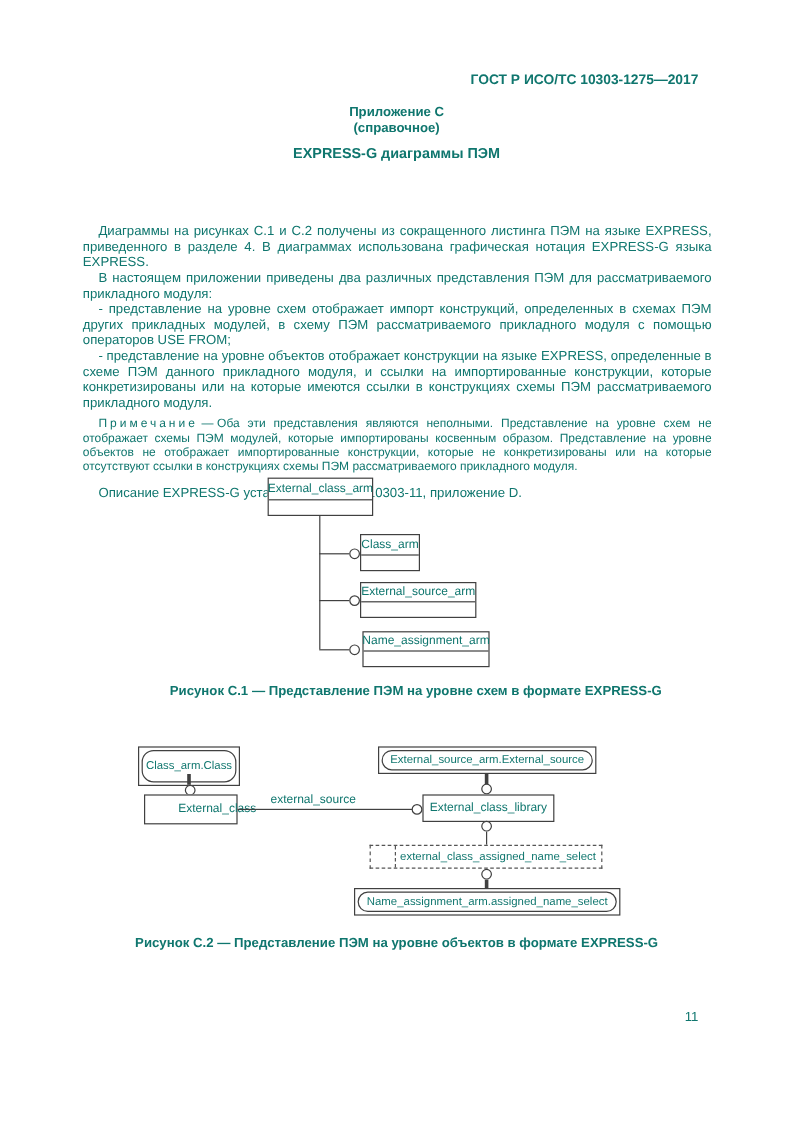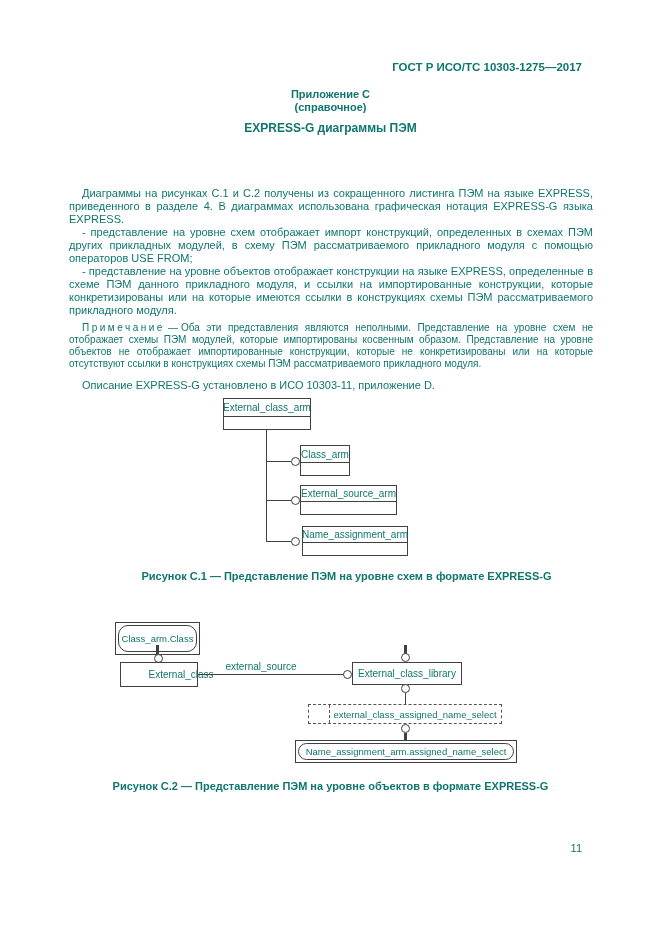--- a/index.html
+++ b/index.html
@@ -48,20 +48,21 @@
 <div class="page">
 
   <div class="hdr">ГОСТ Р ИСО/ТС 10303-1275—2017</div>
 
   <div class="center-line appx-label">Приложение С</div>
   <div class="center-line appx-note">(справочное)</div>
   <div class="center-line doc-title">EXPRESS-G диаграммы ПЭМ</div>
 
   <div class="text-block">
     <p>Диаграммы на рисунках С.1 и С.2 получены из сокращенного листинга ПЭМ на языке EXPRESS, приведенного в разделе 4. В диаграммах использована графическая нотация EXPRESS-G языка EXPRESS.</p>
+    <p>В настоящем приложении приведены два различных представления ПЭМ для рассматриваемого прикладного модуля:</p>
     <p>- представление на уровне схем отображает импорт конструкций, определенных в схемах ПЭМ других прикладных модулей, в схему ПЭМ рассматриваемого прикладного модуля с помощью операторов USE FROM;</p>
     <p>- представление на уровне объектов отображает конструкции на языке EXPRESS, определенные в схеме ПЭМ данного прикладного модуля, и ссылки на импортированные конструкции, которые конкретизированы или на которые имеются ссылки в конструкциях схемы ПЭМ рассматриваемого прикладного модуля.</p>
     <p class="note"><span class="note-label">Примечание</span><span class="note-dash">—</span><span>Оба эти представления являются неполными. Представление на уровне схем не отображает схемы ПЭМ модулей, которые импортированы косвенным образом. Представление на уровне объектов не отображает импортированные конструкции, которые не конкретизированы или на которые отсутствуют ссылки в конструкциях схемы ПЭМ рассматриваемого прикладного модуля.</span></p>
     <p>Описание EXPRESS-G установлено в ИСО 10303-11, приложение D.</p>
   </div>
 
   <div class="fig" style="left:223px;top:398px;width:190px;height:160px;">
     <div class="schema-box" style="left:0;top:0;width:88px;height:32px;">
       <div class="schema-title" style="height:17px;">External_class_arm</div>
     </div>
@@ -81,20 +82,23 @@
     <div class="schema-box" style="left:79px;top:128px;width:106px;height:30px;">
       <div class="schema-title" style="height:15px;">Name_assignment_arm</div>
     </div>
   </div>
 
   <div class="fig-caption" style="top:570px;padding-left:16px;">Рисунок С.1 — Представление ПЭМ на уровне схем в формате EXPRESS-G</div>
 
   <div class="fig" style="left:115px;top:622px;width:402px;height:142px;">
     <div class="refbox" style="left:0;top:0;width:85px;height:33px;">
       <div class="stadium">Class_arm.Class</div>
+    </div>
+    <div class="refbox" style="left:200px;top:0;width:182px;height:23px;">
+      <div class="stadium">External_source_arm.External_source</div>
     </div>
 
     <div class="vline-thick" style="left:41px;top:23px;height:9px;"></div>
     <div class="circ" style="left:39px;top:32px;"></div>
     <div class="entity-box" style="left:5px;top:40px;width:78px;height:25px;padding-left:44px;">External_class</div>
 
     <div class="vline-thick" style="left:289px;top:23px;height:9px;"></div>
     <div class="circ" style="left:286px;top:31px;"></div>
     <div class="entity-box" style="left:237px;top:40px;width:110px;height:23px;">External_class_library</div>
 

